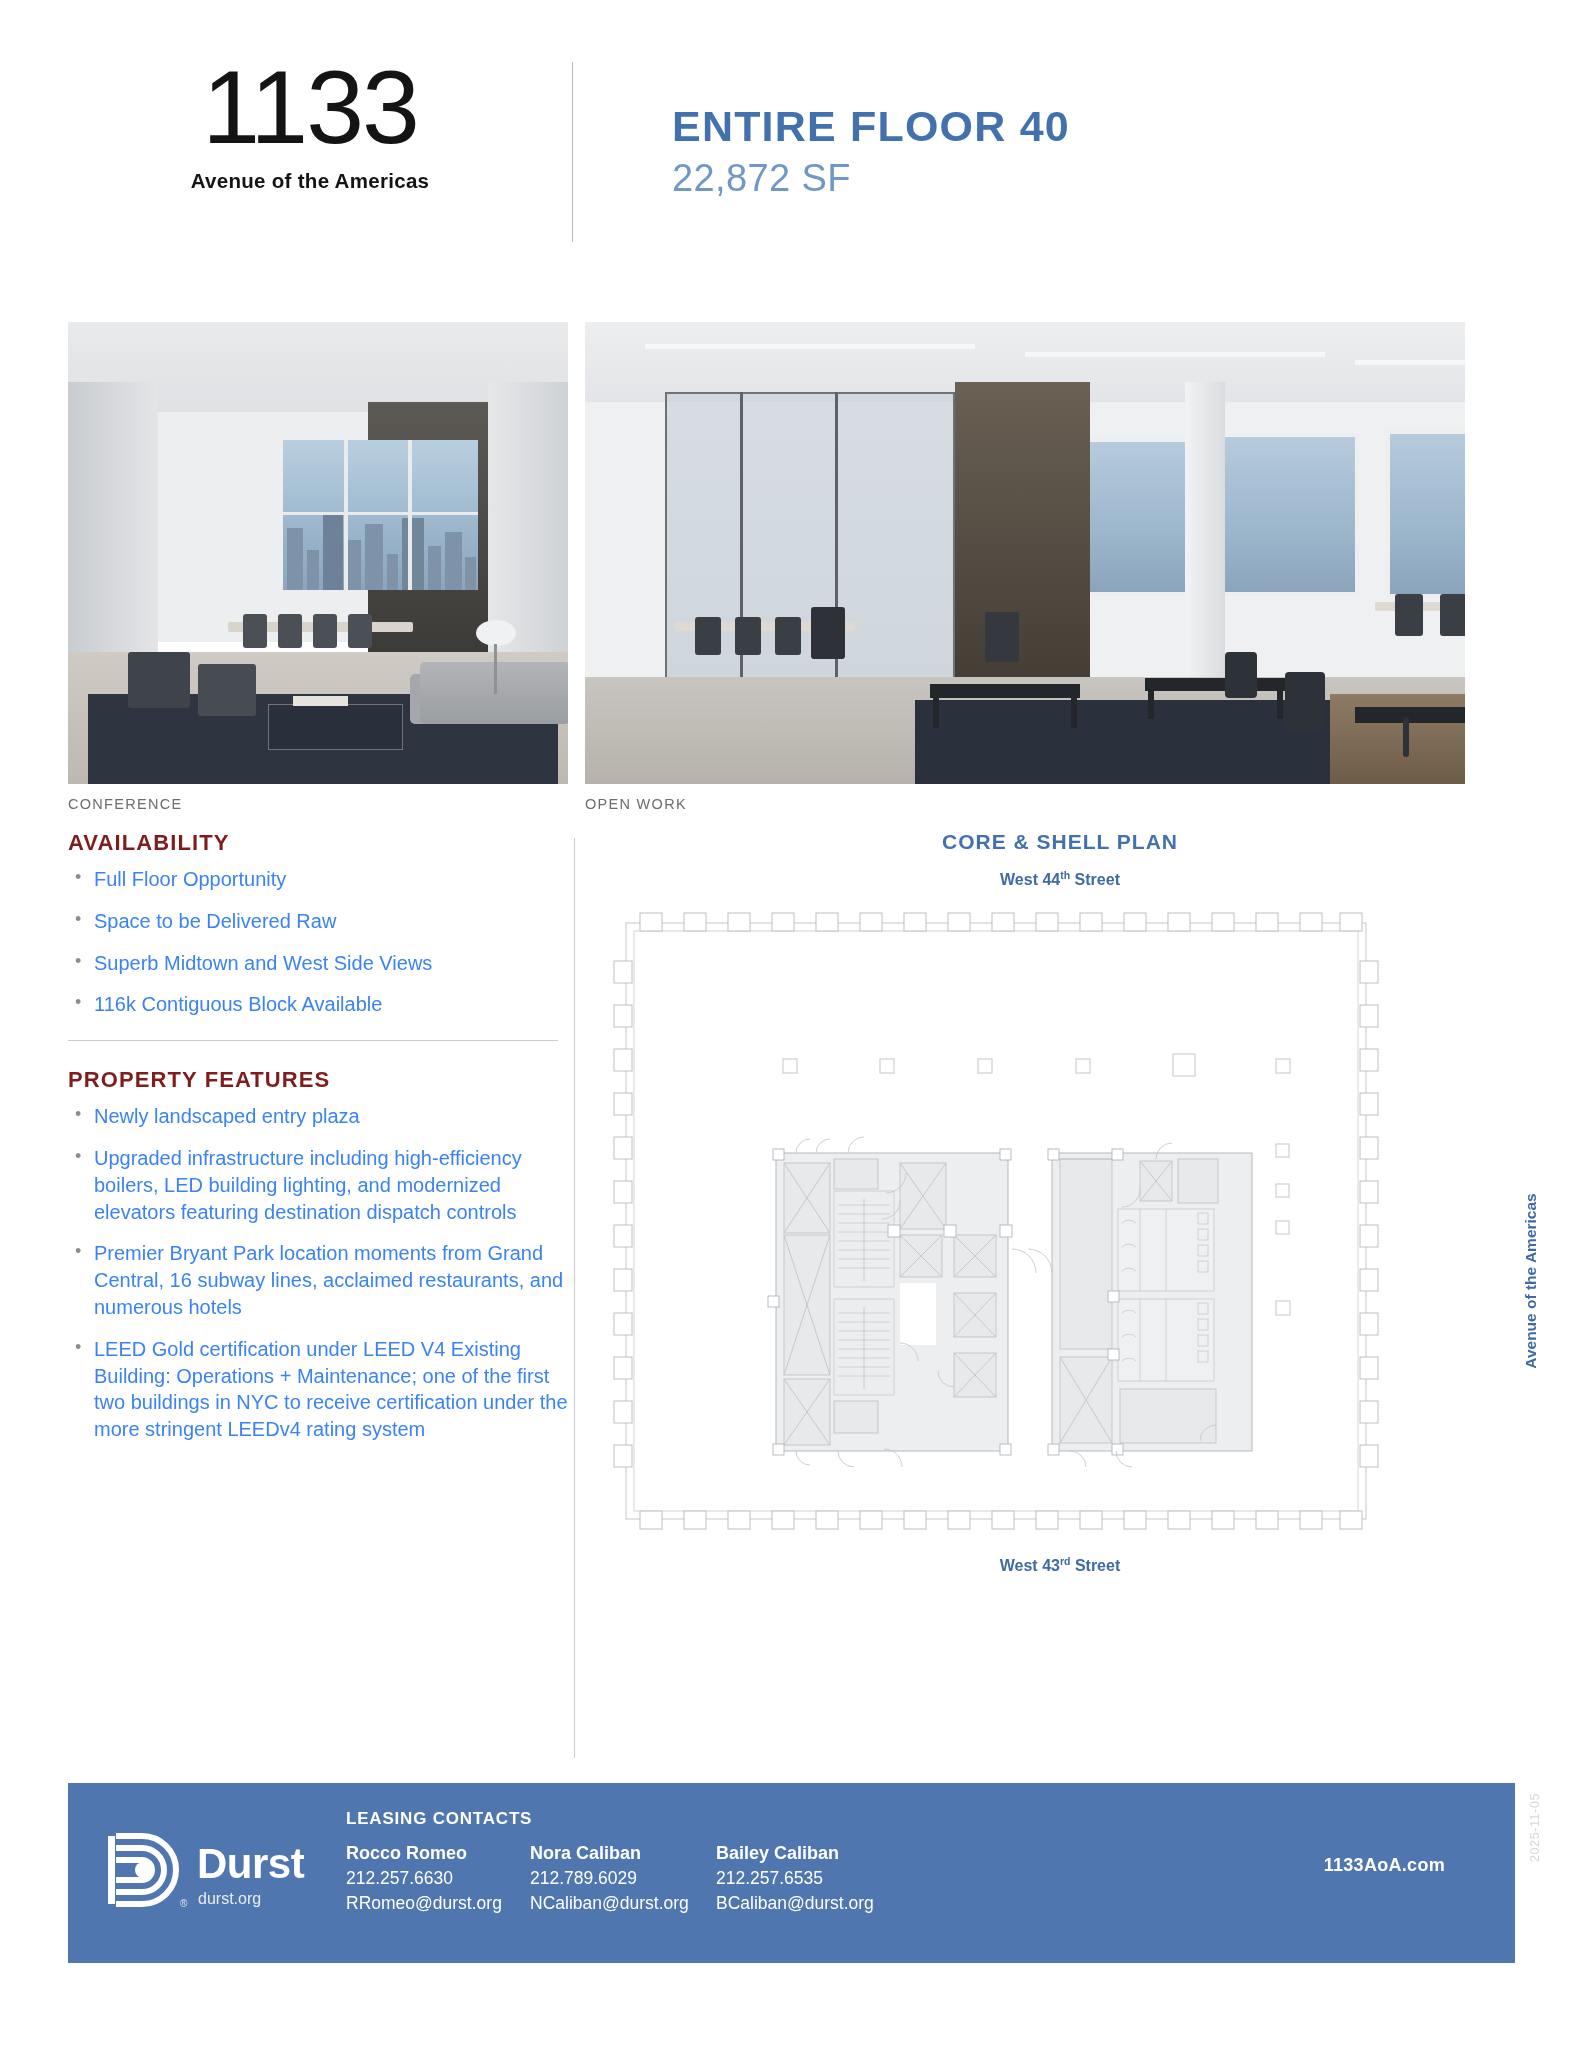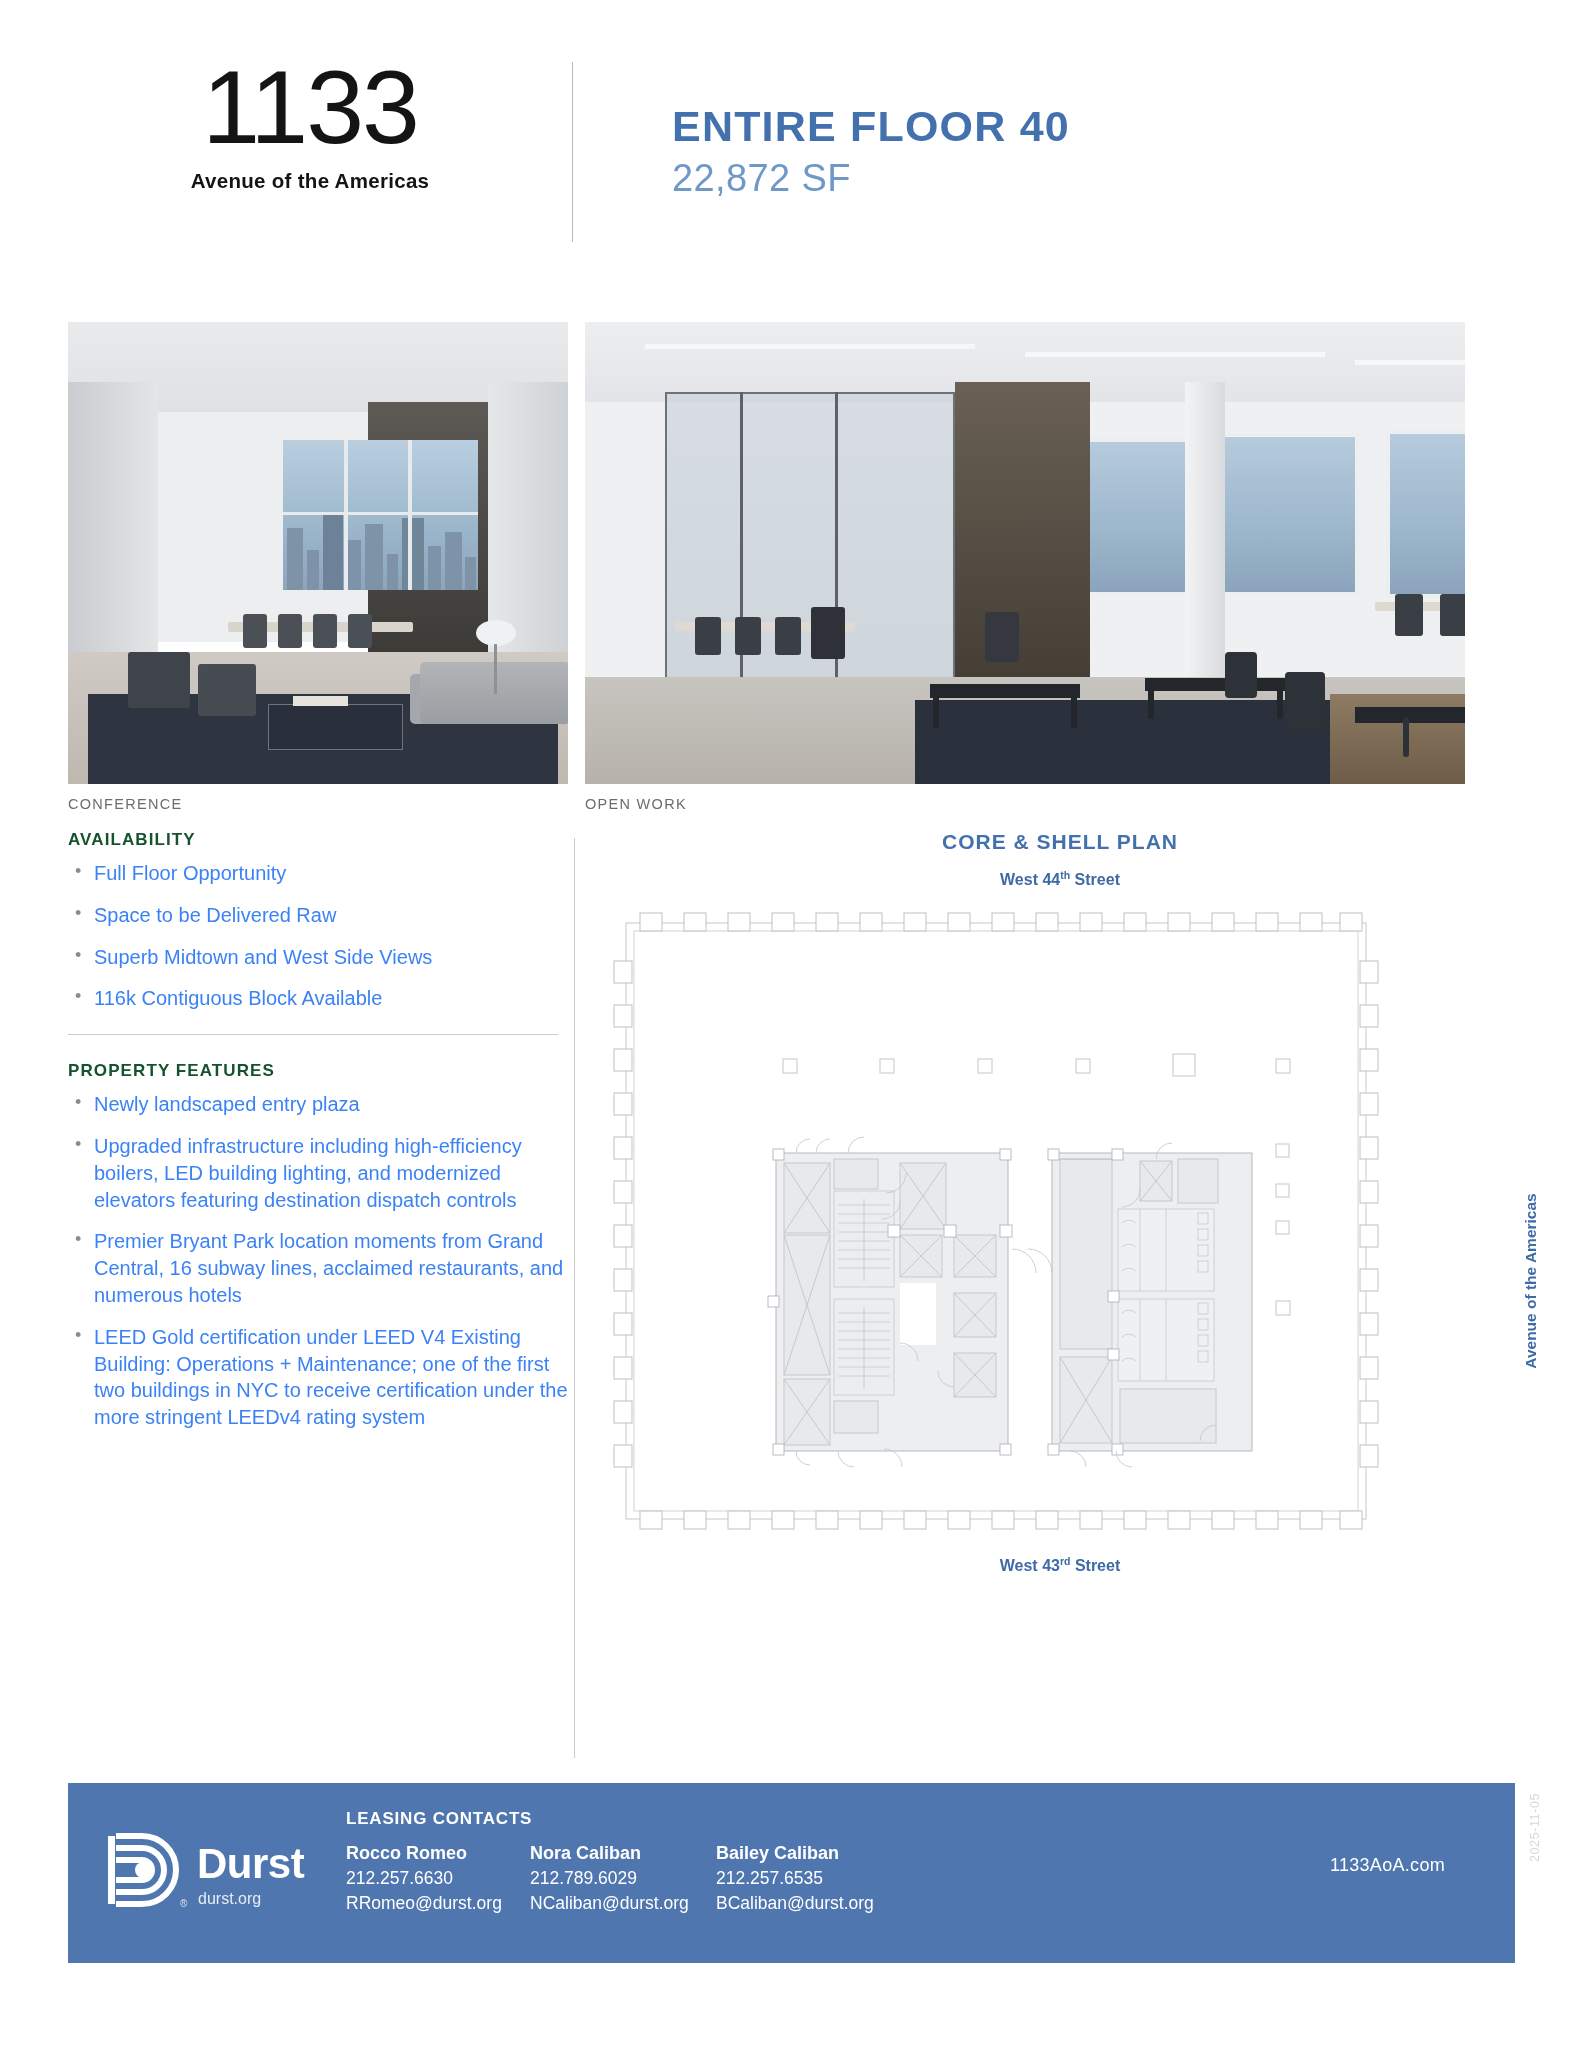--- a/index.html
+++ b/index.html
@@ -105,21 +105,21 @@
   .R-benchblk { position:absolute; background:#23262b; }
   .R-drum { position:absolute; background:#2d3138; border-radius:3px; }
 
   
   .content { position:absolute; left:0; top:830px; width:1583px; height:900px; }
   .col-left { position:absolute; left:68px; top:0; width:500px; }
   .vdiv { position:absolute; left:574px; top:8px; width:1px; height:920px; background:#c9cbcd; }
   .col-right { position:absolute; left:600px; top:0; width:920px; }
 
   .sec-head {
-    font-size:17px; font-weight:bold; letter-spacing:1.1px; color:#14532d;
+    font-size:22px; font-weight:bold; letter-spacing:1.1px; color:#7f1d1d;
     margin-bottom:10px;
   }
   ul.bullets { list-style:none; }
   ul.bullets li {
     position:relative; padding-left:26px; margin-bottom:15px;
     font-size:20px; line-height:1.34; color:#3b82f6; font-weight:400;
   }
   ul.bullets li::before {
     content:"\2022"; position:absolute; left:7px; top:-1px; color:#8a8d90; font-size:18px;
   }
@@ -147,21 +147,21 @@
   .durst-url { position:absolute; left:96px; top:62px; color:#e7ecf4; font-size:16px; }
   .reg { position:absolute; left:78px; top:70px; color:#dfe7f2; font-size:10px; }
   .lc-title { position:absolute; left:278px; top:26px; color:#fff; font-size:17px; font-weight:bold; letter-spacing:0.8px; }
   .contact { position:absolute; top:60px; color:#fff; }
   .contact .cname { font-size:18px; font-weight:bold; margin-bottom:4px; }
   .contact .cphone { font-size:17.5px; font-weight:300; margin-bottom:4px; }
   .contact .cmail  { font-size:17.5px; font-weight:300; }
   .c1 { left:278px; }
   .c2 { left:462px; }
   .c3 { left:648px; }
-  .site-url { position:absolute; right:70px; top:72px; color:#fff; font-size:18px; font-weight:normal; letter-spacing:0.3px; }
+  .site-url { position:absolute; right:70px; top:72px; color:#fff; font-size:18px; font-weight:bold; letter-spacing:0.3px; }
   .datestamp {
     position:absolute; left:1528px; top:1862px;
     font-size:12.5px; color:#d5d7da; letter-spacing:0.6px;
     transform:rotate(-90deg); transform-origin:left top; white-space:nowrap;
   }
 </style>
 </head>
 <body>
 
 <div class="page">

